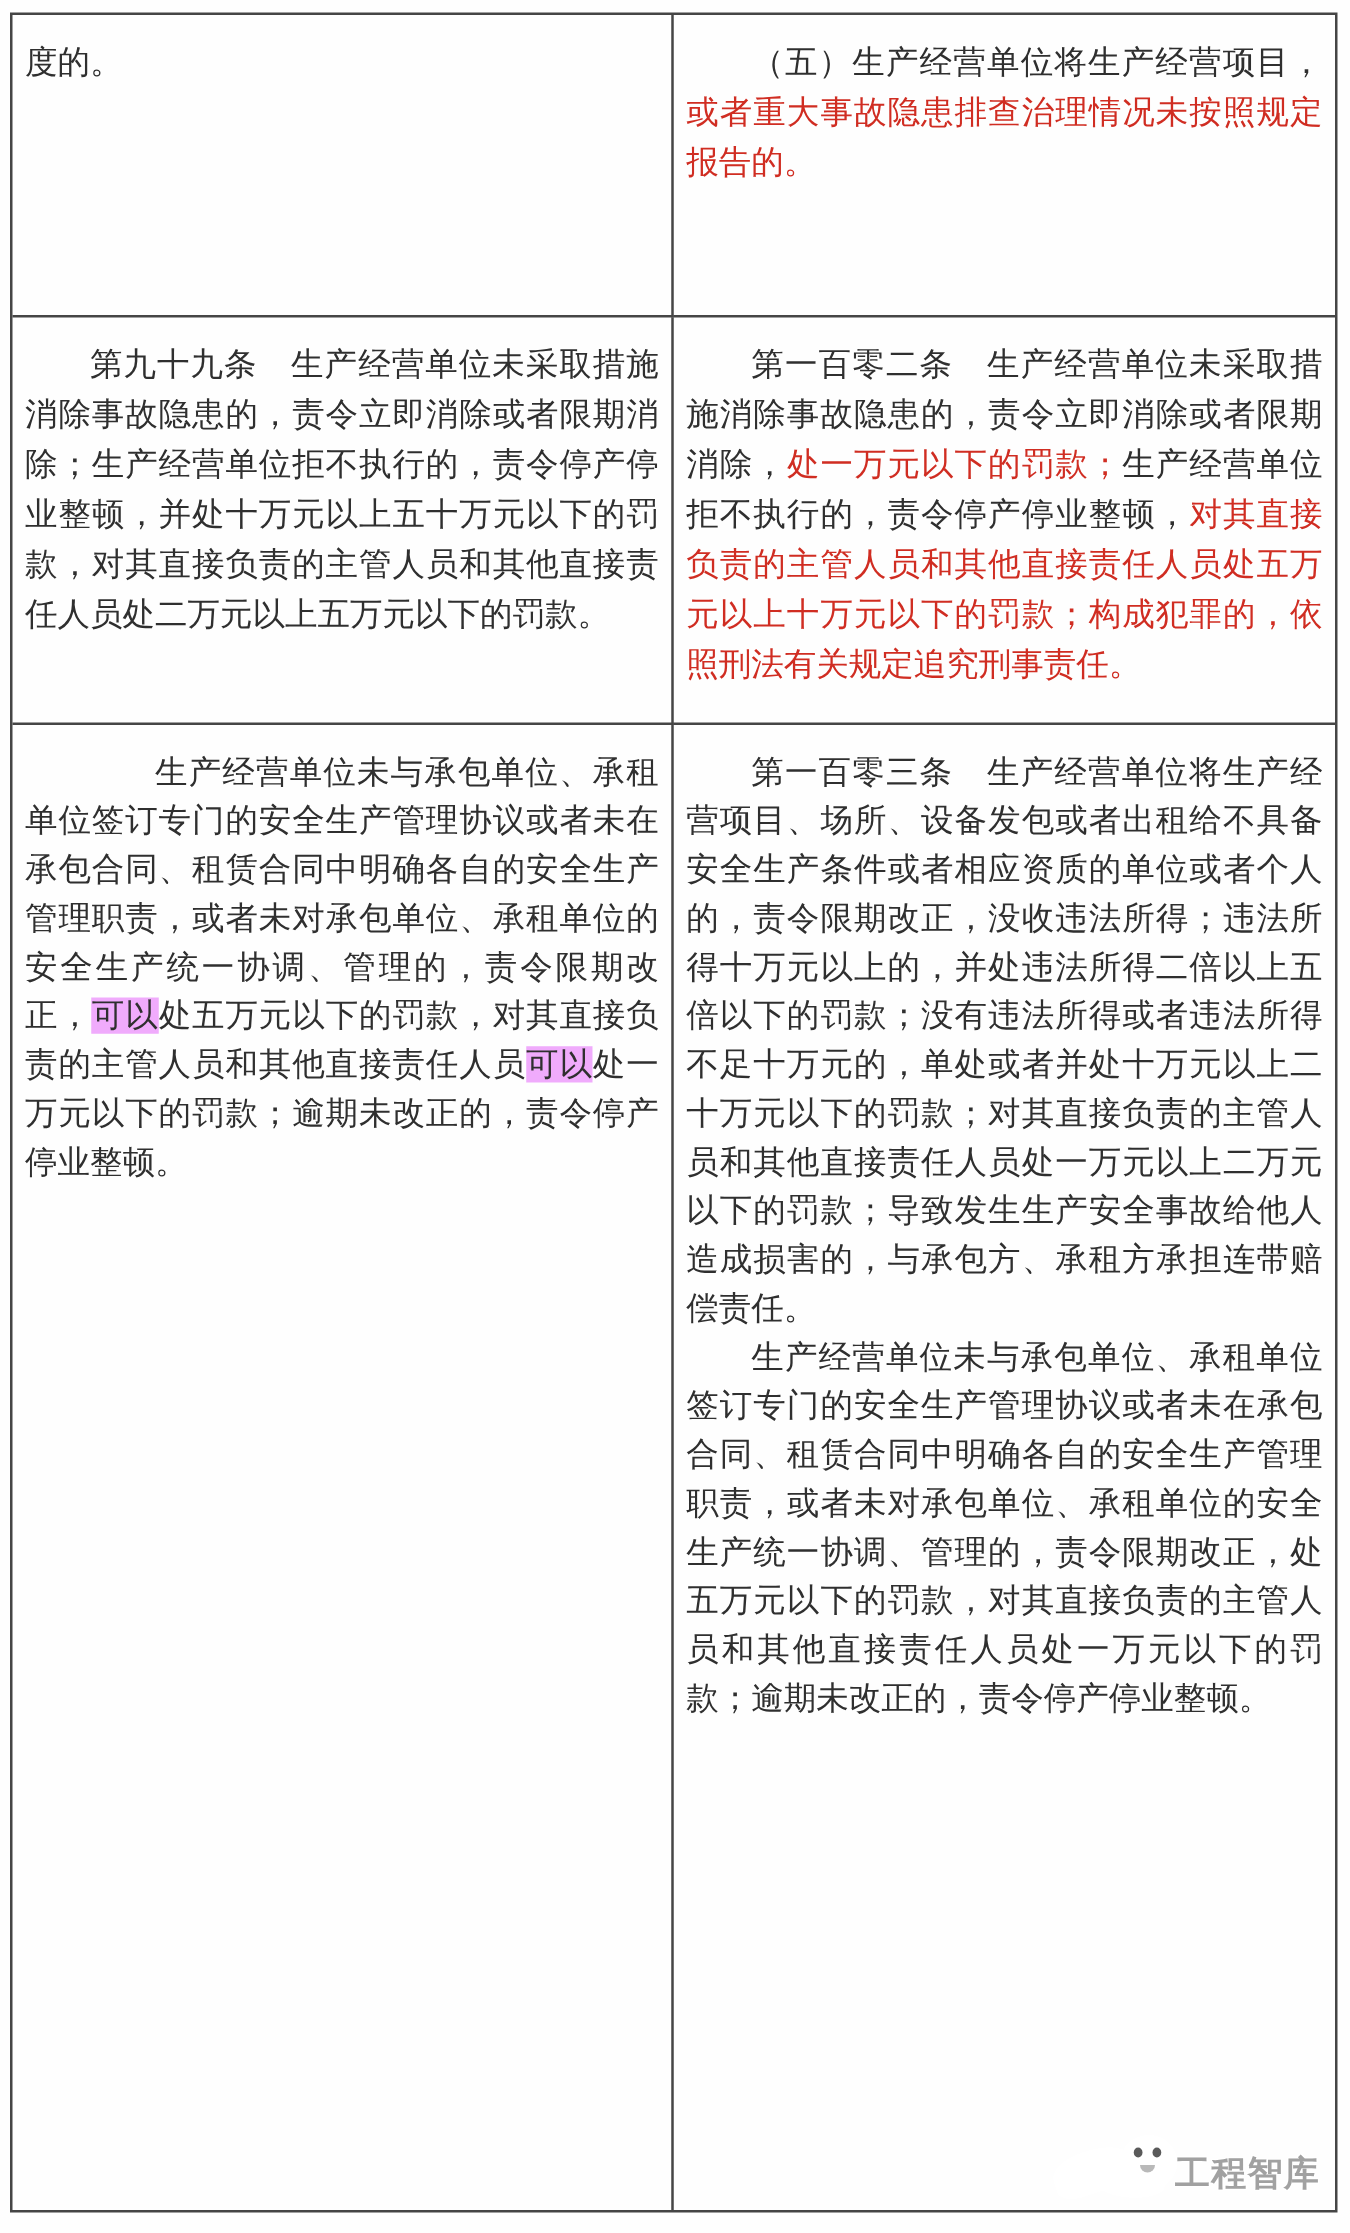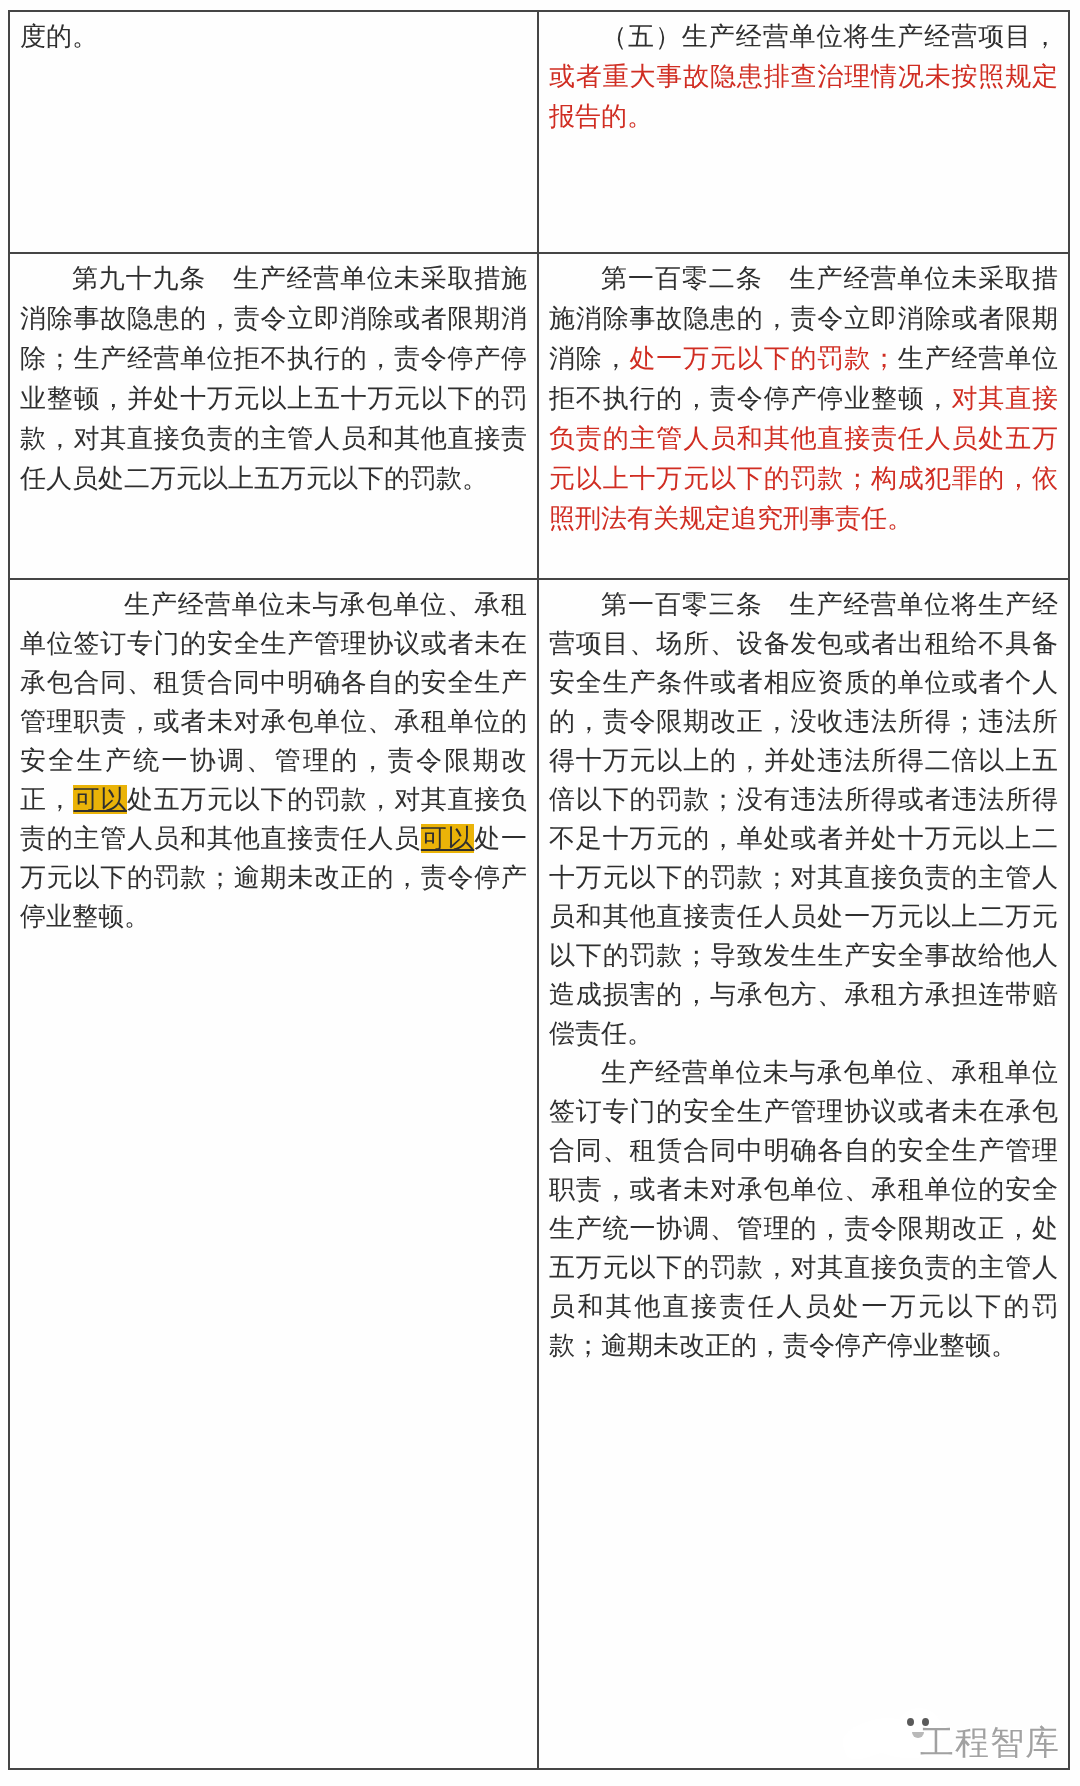--- a/index.html
+++ b/index.html
@@ -15,53 +15,53 @@
     width:1062px;height:1760px;
     border:2px solid #454545;
     display:grid;
     grid-template-columns:1fr 1fr;
     grid-template-rows:242px 326px 1fr;
     background:#fefefe;
     box-sizing:border-box;
   }
   .cell{
     box-sizing:border-box;
-    padding:5px 10px 0 10px;
+    padding:18px 10px 0 10px;
     overflow:hidden;
     font-size:26px;
     line-height:40px;
     color:#2f2f2f;
     text-align:justify;
     text-justify:inter-ideograph;
   }
   .cell.col0{border-right:2px solid #454545;}
   .cell.rb{border-bottom:2px solid #454545;}
   .row3{line-height:39px;}
   .cell p{margin:0;padding:0;}
   .run.red{color:#d02d22;}
   .run.black{color:#2f2f2f;}
-  .run.hl{background:#eab308;text-decoration:underline;}
+  .run.hl{background:#f0abfc;}
   
   .watermark{
     position:absolute;left:840px;top:1694px;
     width:232px;height:78px;
     pointer-events:none;
     font-family:"Liberation Sans", sans-serif;
   }
   .wm-blob{position:absolute;background:rgba(255,255,255,0.93);}
   .wm-swoosh1{left:2px;top:26px;width:66px;height:34px;border-radius:60% 70% 70% 40%;transform:rotate(-18deg);}
   .wm-swoosh2{left:34px;top:40px;width:58px;height:24px;border-radius:40% 60% 70% 60%;transform:rotate(8deg);}
   .wm-face{left:56px;top:14px;width:46px;height:44px;border-radius:50%;}
   .wm-eye{position:absolute;width:7px;height:8px;border-radius:50%;background:#5a5a5a;}
   .wm-eye.e1{left:11px;top:10px;}
   .wm-eye.e2{left:26px;top:10px;}
   .wm-mouth{position:absolute;left:16px;top:24px;width:12px;height:6px;border-radius:0 0 10px 10px;background:#8a8a8a;opacity:.6;}
   .wm-text{
-    position:absolute;left:80px;top:26px;
-    font-size:34px;font-weight:400;letter-spacing:1px;
+    position:absolute;left:100px;top:26px;
+    font-size:28px;font-weight:700;letter-spacing:1px;
     color:rgba(140,140,140,0.82);
     text-shadow:1px 1px 0 rgba(255,255,255,.95), -1px -1px 0 rgba(255,255,255,.95), 1px -1px 0 rgba(255,255,255,.7), -1px 1px 0 rgba(255,255,255,.7);
     white-space:nowrap;
   }
 </style>
 </head>
 <body>
 
 <div class="page">
   <div class="doc-table" id="table-root">

